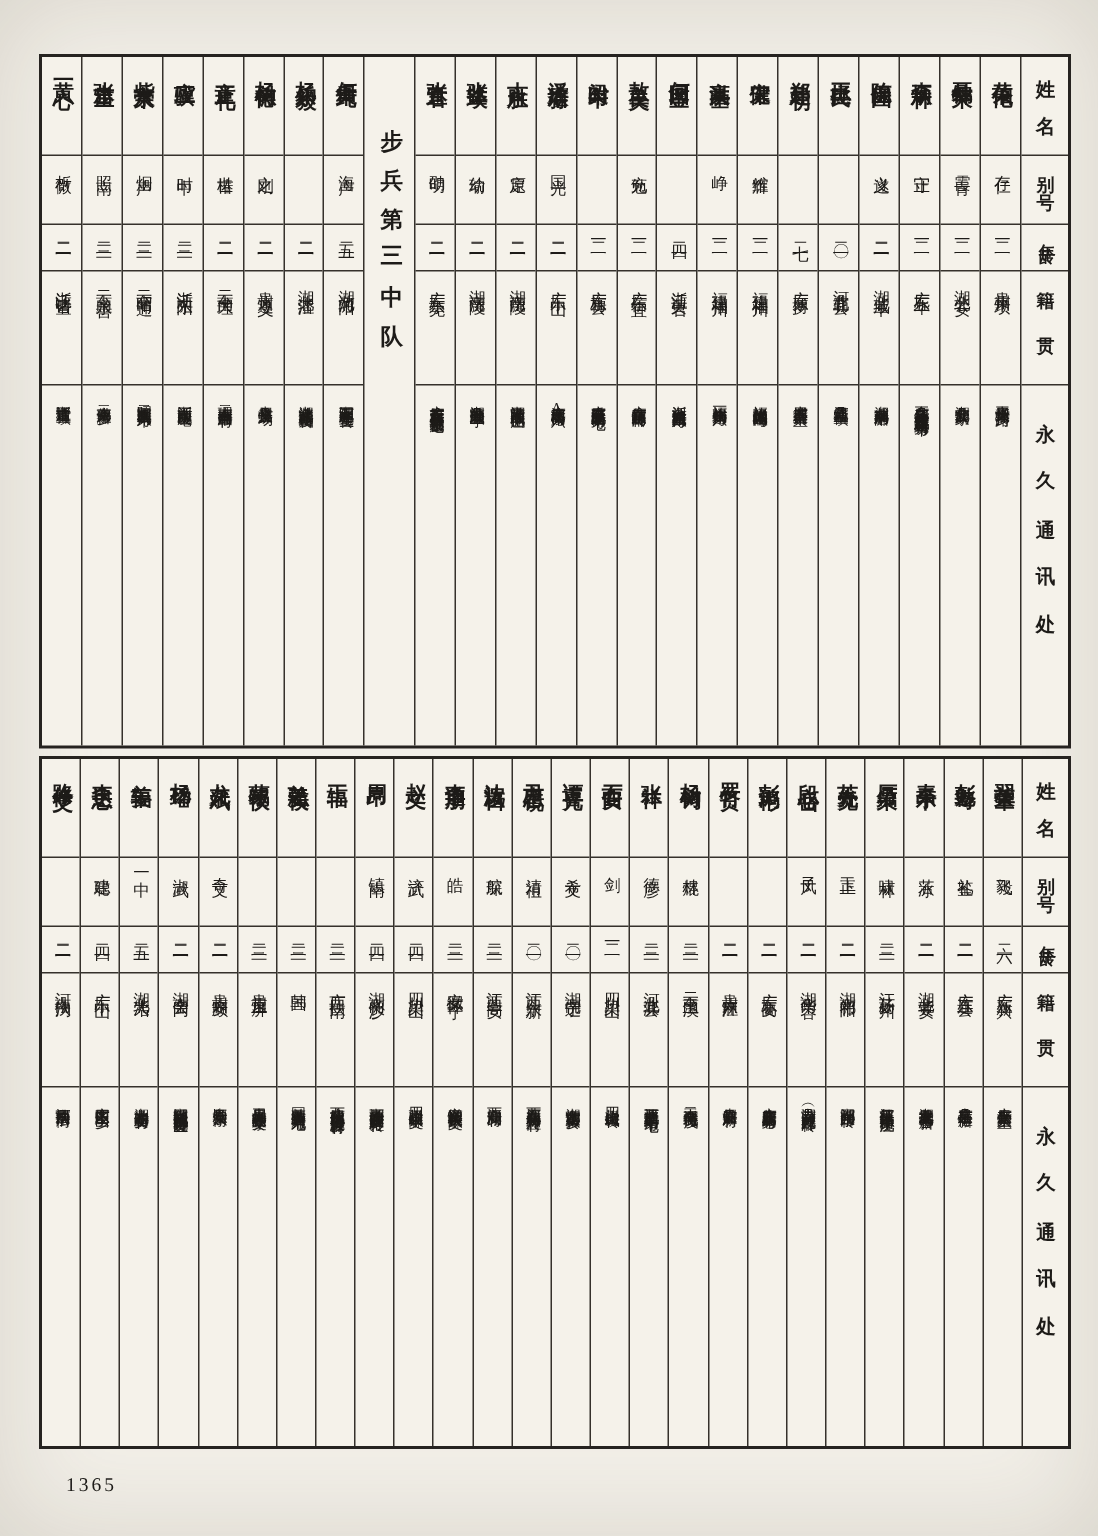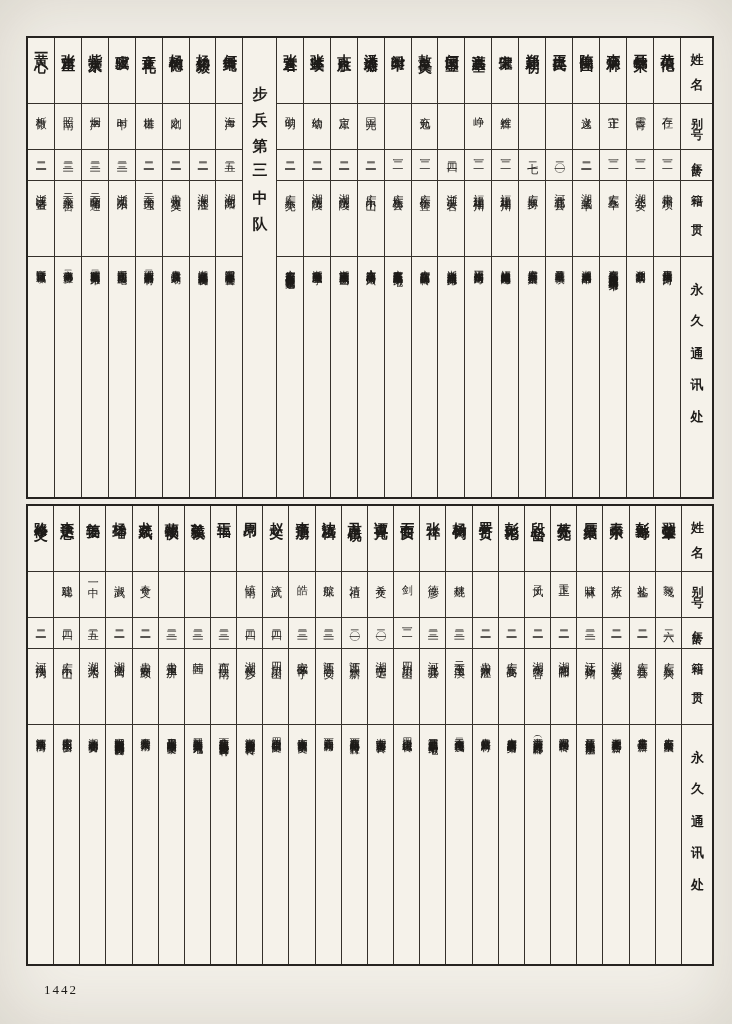--- a/index.html
+++ b/index.html
@@ -423,14 +423,14 @@
         <div class="col person">
           <div class="cell name">路修文</div>
           <div class="cell alias"></div>
           <div class="cell age">二二</div>
           <div class="cell native">河南扶沟</div>
           <div class="cell addr">河南扶沟县西后街</div>
         </div>
       </section>
 
   </div>
-  <div class="page-number">1442</div>
+  <div class="page-number">1365</div>
 </div>
 
 </body></html>

